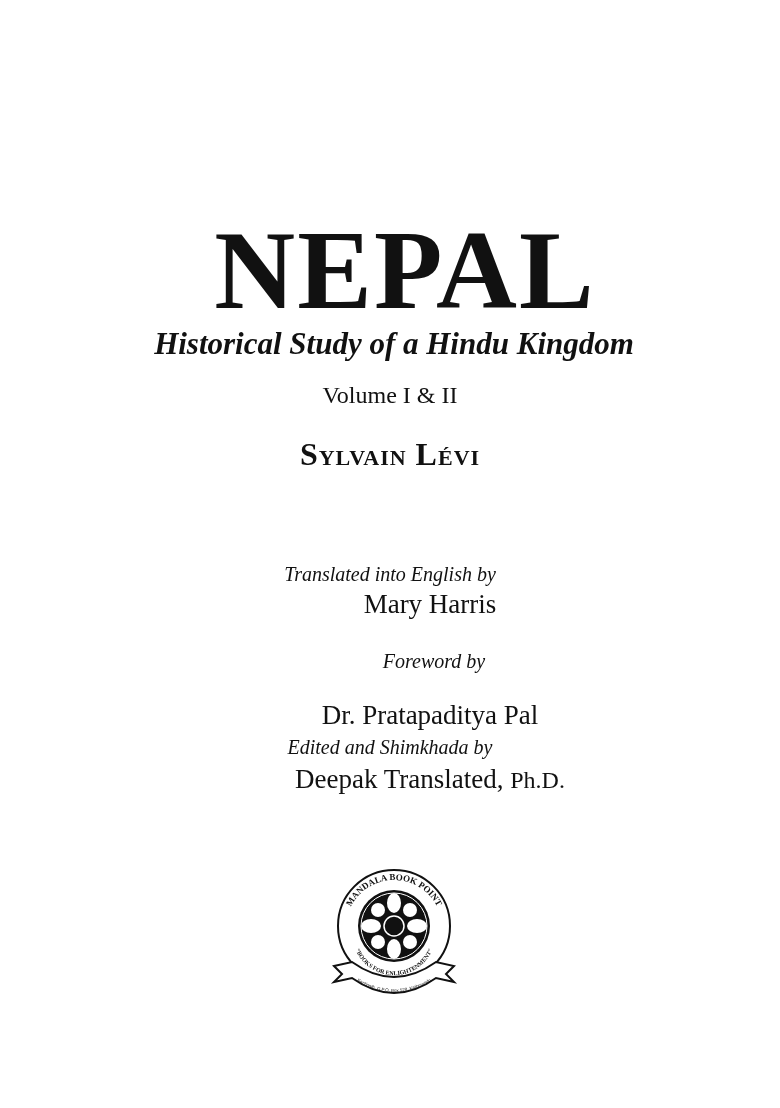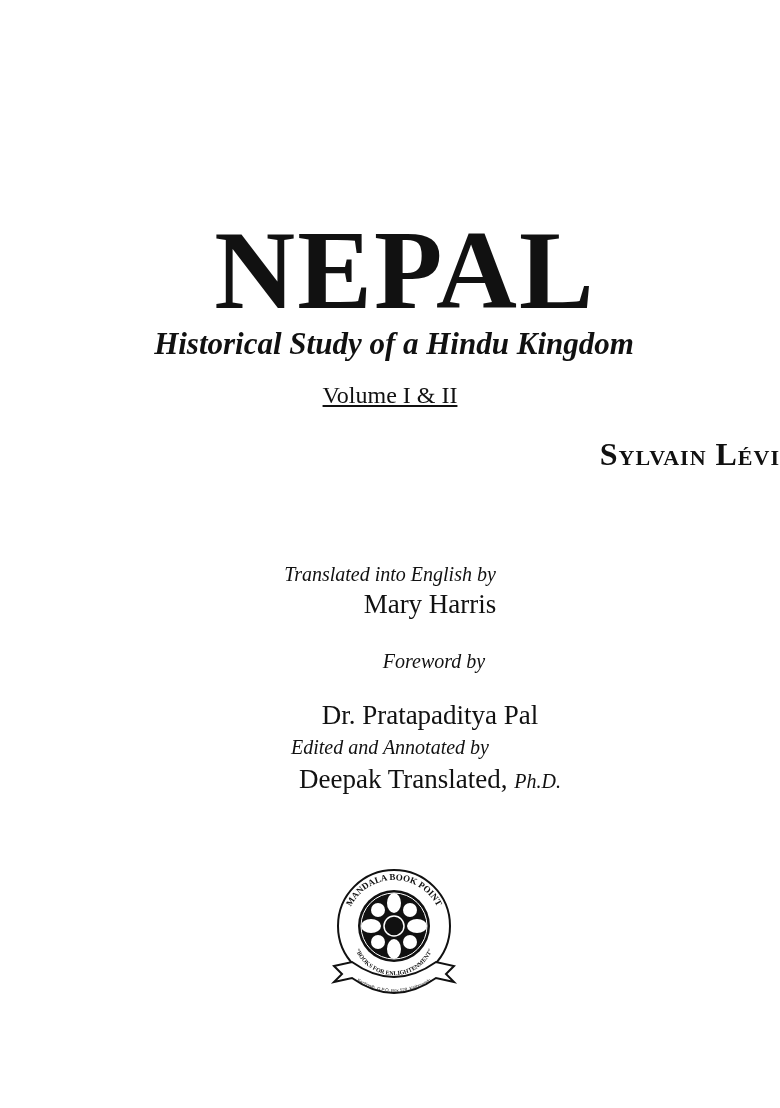--- a/index.html
+++ b/index.html
@@ -3,43 +3,43 @@
 <meta charset="utf-8">
 <style>
   html, body { margin: 0; padding: 0; }
   body {
     width: 780px; height: 1108px; background: #ffffff; position: relative; overflow: hidden;
     font-family: "Liberation Serif", serif; color: #111;
   }
   .center { position: absolute; left: 0; width: 780px; text-align: center; }
   .title { top: 214px; font-size: 112px; font-weight: bold; letter-spacing: 2px; line-height: 1; padding-left: 15px; }
   .subtitle { top: 326px; font-size: 31px; font-weight: bold; font-style: italic; left: 4px; }
-  .volume { top: 382px; font-size: 24px; text-decoration: underline; }
-  .author { top: 436px; font-size: 32px; font-weight: bold; font-variant: small-caps; letter-spacing: 1px; text-align: right; }
+  .volume { top: 382px; font-size: 24px; }
+  .author { top: 436px; font-size: 32px; font-weight: bold; font-variant: small-caps; letter-spacing: 1px; }
   .role { font-size: 20px; font-style: italic; }
   .person { font-size: 27px; margin-left: 40px; }
   .r1 { top: 563px; } .p1 { top: 589px; }
   .r2 { top: 650px; padding-left: 44px; } .p2 { top: 700px; text-align: center; }
   .r3 { top: 736px; } .p3 { top: 764px; }
-  .suffix { font-size: 20px; font-style: italic; }
+  .suffix { font-size: 24px; }
   .logo { position: absolute; left: 324px; top: 866px; width: 140px; height: 140px; }
 </style>
 </head>
 <body>
 
 <div class="center title">NEPAL</div>
 <div class="center subtitle">Historical Study of a Hindu Kingdom</div>
 <div class="center volume">Volume I &amp; II</div>
 <div class="center author">Sylvain Lévi</div>
 
 <div class="center role r1">Translated into English by</div>
 <div class="center person p1">Mary Harris</div>
 <div class="center role r2">Foreword by</div>
 <div class="center person p2">Dr. Pratapaditya Pal</div>
-<div class="center role r3">Edited and Annotated by</div>
+<div class="center role r3">Edited and Shimkhada by</div>
 <div class="center person p3">
   <span>Deepak Translated, </span><span class="suffix">Ph.D.</span>
 </div>
 
 <div class="logo">
   <svg width="140" height="140" viewBox="0 0 140 140">
     <defs>
       <path id="arcTop" d="M 22 62 A 48 48 0 0 1 118 62"></path>
       <path id="arcBot" d="M 30 80 A 42 42 0 0 0 110 80"></path>
       <path id="ribbon" d="M 28 112 Q 70 140 112 112"></path>

